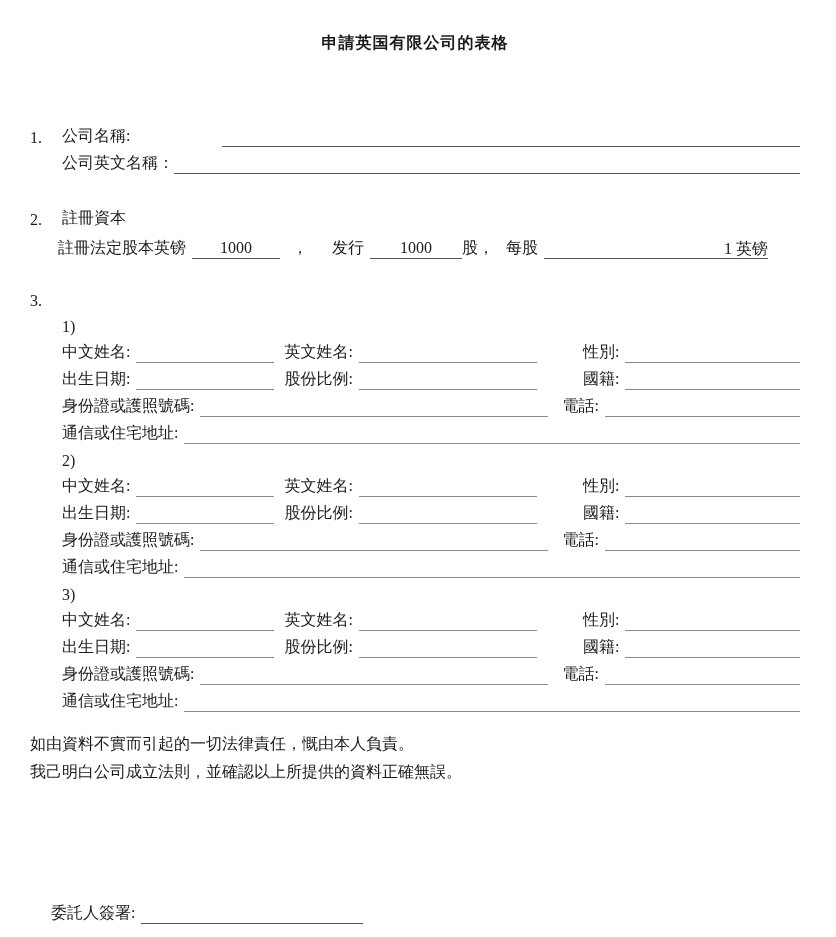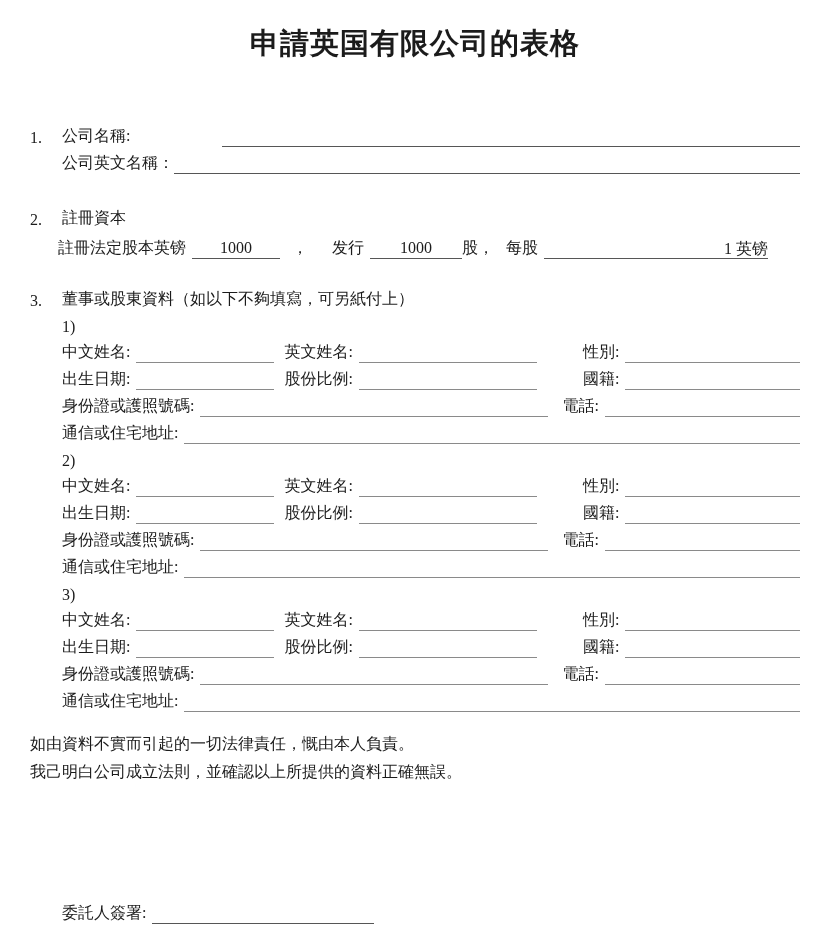--- a/index.html
+++ b/index.html
@@ -10,21 +10,21 @@
     padding:0 36px 0 30px;
     background:#ffffff;
     color:#1b1b1b;
     font-family:"Liberation Serif","DejaVu Serif",serif;
     font-size:16px;
     overflow:hidden;
   }
   .title {
     margin-top:26px;
     text-align:center;
-    font-size:29px;
+    font-size:16px;
     font-weight:700;
     line-height:34px;
     letter-spacing:1px;
   }
   
   .frow { display:flex; align-items:flex-end; height:27px; }
   .lbl  { padding-bottom:2px; white-space:nowrap; }
   .line {
     border-bottom:1.5px solid #565656;
     height:20px; margin-bottom:2px; margin-left:6px;
@@ -46,21 +46,21 @@
   .pershare { text-align:right; padding-left:18px; }
   .sec3 { margin-top:24px; }
   .blk-label { height:26px; margin-left:32px; display:flex; align-items:flex-end; }
   .prow { margin-left:32px; }
   .w-s { width:138px; flex:0 0 138px; }
   .w-m { width:178px; flex:0 0 178px; }
   .w-id { width:348px; flex:0 0 348px; }
   .third { margin-left:46px; }
   .phone-lbl { margin-left:14px;margin-top:40px; }
   .declaration { margin-top:16px; line-height:28px; }
-  .sign-row { margin-top:110px; margin-left:32px; height:30px; }
+  .sign-row { margin-top:110px; margin-left:21px; height:30px; }
   .w-sign { width:222px; flex:0 0 222px; }
 </style>
 </head>
 <body>
 
 <div class="page">
 
   <div class="title">申請英国有限公司的表格</div>
 
   <div class="sec1">
@@ -89,21 +89,20 @@
       <span class="line w-iss">1000</span>
       <span class="lbl">股，</span>
       <span class="lbl gap">每股</span>
       <span class="line flex1 pershare">1 英镑</span>
     </div>
   </div>
 
   <div class="sec3">
     <div class="frow num-row">
       <span class="num lbl">3.</span>
-      <span class="lbl">董事或股東資料（如以下不夠填寫，可另紙付上）</span>
     </div>
 
     <div>
       <div class="blk-label">
           <span class="lbl">1)</span>
         </div>
       <div class="frow prow">
         <span class="lbl">中文姓名:</span>
         <span class="line gray w-s"></span>
         <span class="lbl" style="margin-left:10px;">英文姓名:</span>

